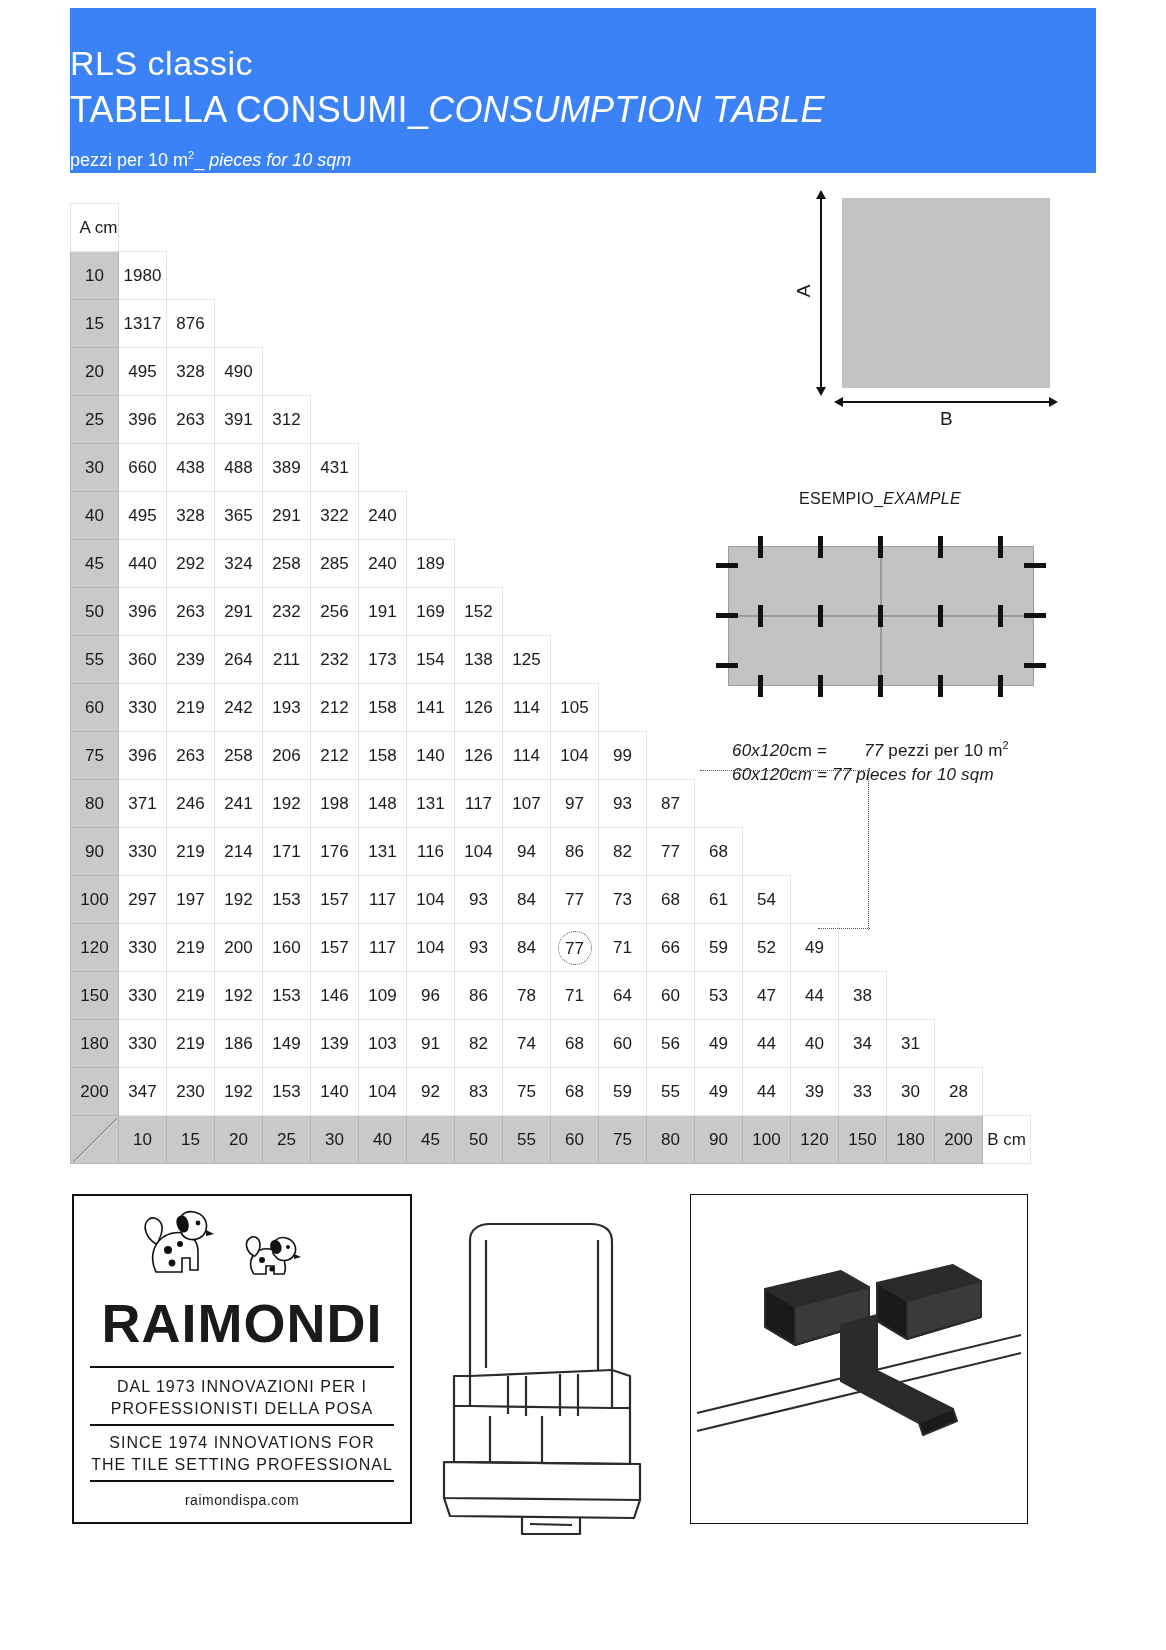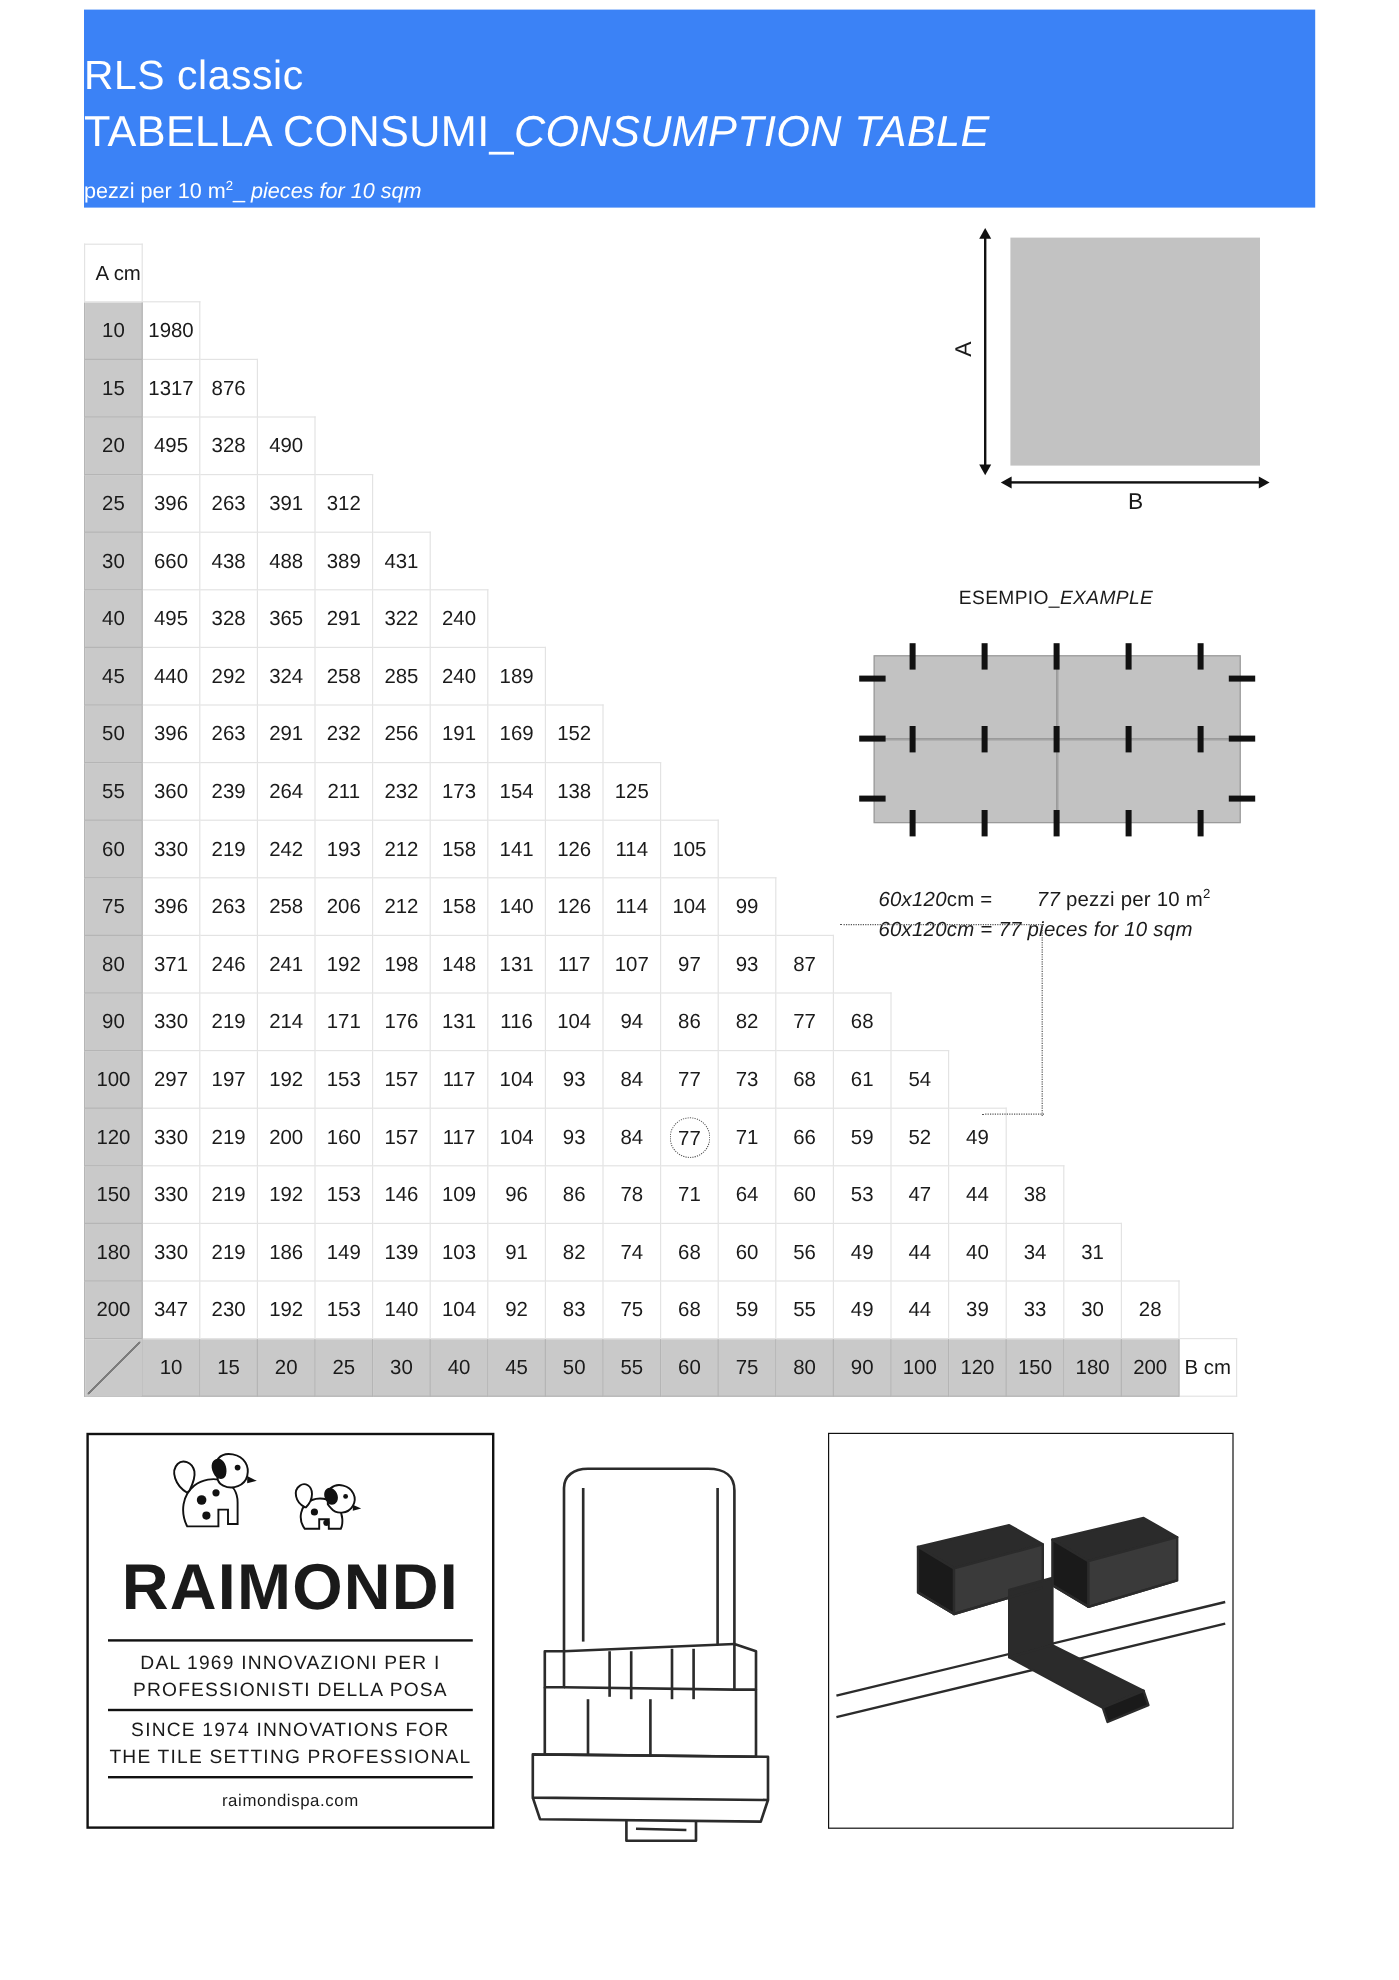--- a/index.html
+++ b/index.html
@@ -832,21 +832,21 @@
         <path d="M172 46 L179 49 L172 51 Z" fill="#111" stroke="none"></path>
         <circle cx="140" cy="52" r="3" fill="#111" stroke="none"></circle>
         <circle cx="150" cy="61" r="2.6" fill="#111" stroke="none"></circle>
         <path d="M132 48 C124 44 122 34 128 30 C132 27 138 30 138 37 C138 42 135 46 133 48 Z" fill="#fff"></path>
       </g>
     </svg>
   </div>
   <div class="logo-word">RAIMONDI</div>
   <div class="logo-rule" style="top:170px;"></div>
   <div class="logo-lines" style="top:180px;">
-    <div>DAL  1969  INNOVAZIONI  PER  I</div>
+    <div>DAL  1973  INNOVAZIONI  PER  I</div>
     <div>PROFESSIONISTI  DELLA  POSA</div>
   </div>
   <div class="logo-rule" style="top:228px;"></div>
   <div class="logo-lines" style="top:236px;">
     <div>SINCE  1974  INNOVATIONS  FOR</div>
     <div>THE  TILE  SETTING  PROFESSIONAL</div>
   </div>
   <div class="logo-rule" style="top:284px;"></div>
   <div class="logo-url" style="top:296px;">raimondispa.com</div>
 </div>

